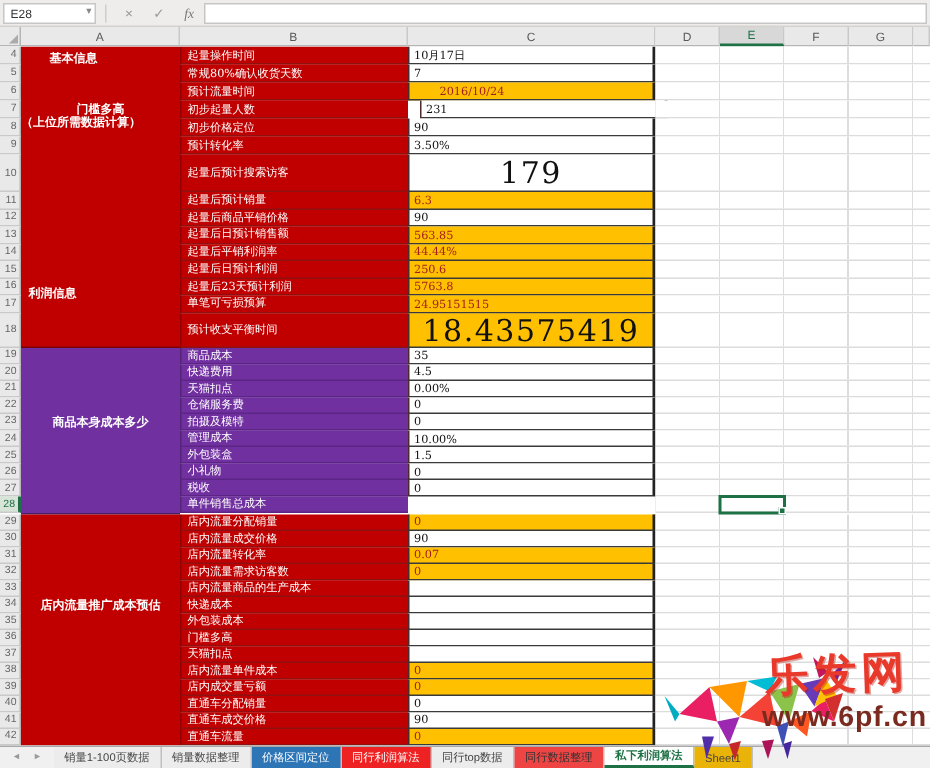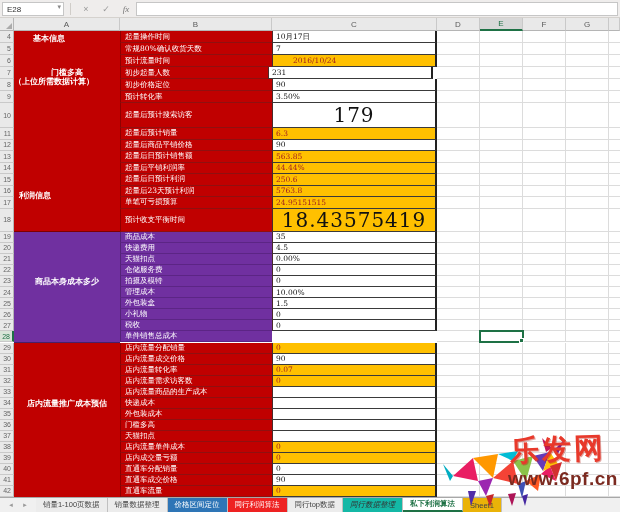--- a/index.html
+++ b/index.html
@@ -114,21 +114,21 @@
     <div class="rownum" style="left: 0px; top: 12px; width: 14px; height: 12px;">5</div>
     <div class="bcell sec-red" style="left: 120px; top: 12px; width: 152px; height: 12px;">常规80%确认收货天数</div>
     <div class="ccell bg-white fg-black" style="left: 272px; top: 12px; width: 165px; height: 12px;">7</div>
     <div class="emptyrow" style="left: 437px; top: 12px; width: 183px; height: 12px;"></div>
     <div class="rownum" style="left: 0px; top: 24px; width: 14px; height: 12px;">6</div>
     <div class="bcell sec-red" style="left: 120px; top: 24px; width: 152px; height: 12px;">预计流量时间</div>
     <div class="ccell bg-yellow fg-red" style="left: 272px; top: 24px; width: 165px; height: 12px; padding-left: 20px;">2016/10/24</div>
     <div class="emptyrow" style="left: 437px; top: 24px; width: 183px; height: 12px;"></div>
     <div class="rownum" style="left: 0px; top: 36px; width: 14px; height: 12px;">7</div>
     <div class="bcell sec-red" style="left: 120px; top: 36px; width: 152px; height: 12px;">初步起量人数</div>
-    <div class="ccell bg-white fg-black" style="left: 268px; top: 36px; width: 165px; height: 12px;">231</div>
+    <div class="ccell bg-white fg-black" style="left: 280px; top: 36px; width: 165px; height: 12px;">231</div>
     <div class="emptyrow" style="left: 437px; top: 36px; width: 183px; height: 12px;"></div>
     <div class="rownum" style="left: 0px; top: 48px; width: 14px; height: 12px;">8</div>
     <div class="bcell sec-red" style="left: 120px; top: 48px; width: 152px; height: 12px;">初步价格定位</div>
     <div class="ccell bg-white fg-black" style="left: 272px; top: 48px; width: 165px; height: 12px;">90</div>
     <div class="emptyrow" style="left: 437px; top: 48px; width: 183px; height: 12px;"></div>
     <div class="rownum" style="left: 0px; top: 60px; width: 14px; height: 12px;">9</div>
     <div class="bcell sec-red" style="left: 120px; top: 60px; width: 152px; height: 12px;">预计转化率</div>
     <div class="ccell bg-white fg-black" style="left: 272px; top: 60px; width: 165px; height: 12px;">3.50%</div>
     <div class="emptyrow" style="left: 437px; top: 60px; width: 183px; height: 12px;"></div>
     <div class="rownum" style="left: 0px; top: 72px; width: 14px; height: 25px;">10</div>
@@ -280,21 +280,21 @@
 <div class="tabbar" id="tabbar">
   <div class="navarrows">
     <span>◄</span>
     <span>►</span>
   </div>
 <div class="stab" style="background: rgb(236, 236, 236); color: rgb(68, 68, 68);">销量1-100页数据</div>
     <div class="stab" style="background: rgb(236, 236, 236); color: rgb(68, 68, 68);">销量数据整理</div>
     <div class="stab" style="background: rgb(46, 117, 182); color: rgb(255, 255, 255);">价格区间定位</div>
     <div class="stab" style="background: rgb(238, 34, 34); color: rgb(255, 255, 255);">同行利润算法</div>
     <div class="stab" style="background: rgb(236, 236, 236); color: rgb(68, 68, 68);">同行top数据</div>
-    <div class="stab" style="background: #14b8a6; color: rgb(51, 51, 51); font-style: italic;">同行数据整理</div>
+    <div class="stab" style="background: #ef4444; color: rgb(51, 51, 51);">同行数据整理</div>
     <div class="stab active" style="background: rgb(255, 255, 255); color: rgb(30, 113, 69);">私下利润算法</div>
     <div class="stab" style="background: #eab308; color: rgb(68, 68, 68);">Sheet1</div>
   </div>
 
 <div class="watermark">
   <svg class="wm-bull" width="130" height="72" viewBox="0 0 130 72">
     <polygon points="15,40 5,28 12,45" fill="#00ACC1"></polygon>
     <polygon points="15,40 35,22 40,45" fill="#E91E63"></polygon>
     <polygon points="35,22 60,18 55,42" fill="#FF9800"></polygon>
     <polygon points="40,45 55,42 48,60" fill="#9C27B0"></polygon>

